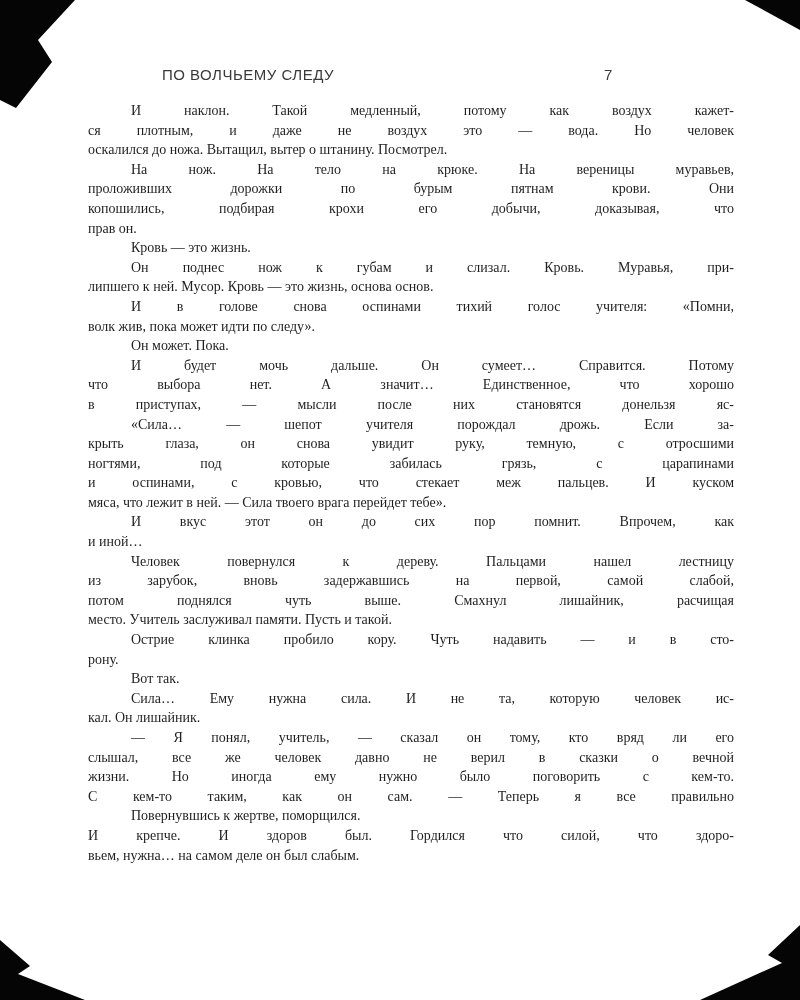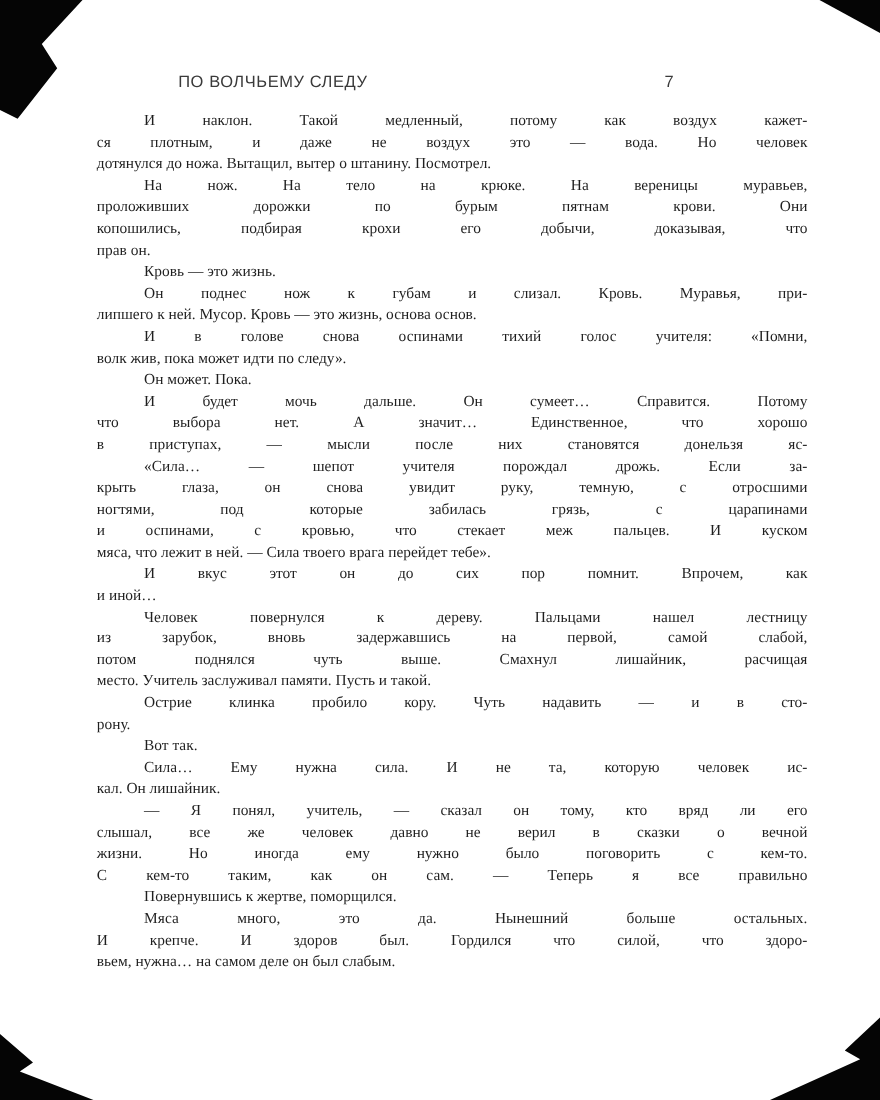--- a/index.html
+++ b/index.html
@@ -54,21 +54,21 @@
 
   <div class="runhead">
     <span class="title">ПО ВОЛЧЬЕМУ СЛЕДУ</span>
     <span class="pagenum">7</span>
   </div>
 
   <div class="textblock">
       <div class="para">
         <div class="line first">И наклон. Такой медленный, потому как воздух кажет-</div>
         <div class="line">ся плотным, и даже не воздух это — вода. Но человек</div>
-        <div class="line last">дотянулся до ножа. Вытащил, вытер о штанину. Посмотрел.</div>
+        <div class="line last">оскалился до ножа. Вытащил, вытер о штанину. Посмотрел.</div>
       </div>
       <div class="para">
         <div class="line first">На нож. На тело на крюке. На вереницы муравьев,</div>
         <div class="line">проложивших дорожки по бурым пятнам крови. Они</div>
         <div class="line">копошились, подбирая крохи его добычи, доказывая, что</div>
         <div class="line last">прав он.</div>
       </div>
       <div class="para">
         <div class="line first last">Кровь — это жизнь.</div>
       </div>
@@ -119,19 +119,18 @@
       <div class="para">
         <div class="line first">— Я понял, учитель, — сказал он тому, кто вряд ли его</div>
         <div class="line">слышал, все же человек давно не верил в сказки о вечной</div>
         <div class="line">жизни. Но иногда ему нужно было поговорить с кем-то.</div>
         <div class="line">С кем-то таким, как он сам. — Теперь я все правильно</div>
       </div>
       <div class="para">
         <div class="line first last">Повернувшись к жертве, поморщился.</div>
       </div>
       <div class="para">
-        <div class="line first">Мяса много, это да. Нынешний больше остальных.</div>
         <div class="line">И крепче. И здоров был. Гордился что силой, что здоро-</div>
         <div class="line last">вьем, нужна… на самом деле он был слабым.</div>
       </div>
     </div>
 
 </div>
 
 </body></html>

